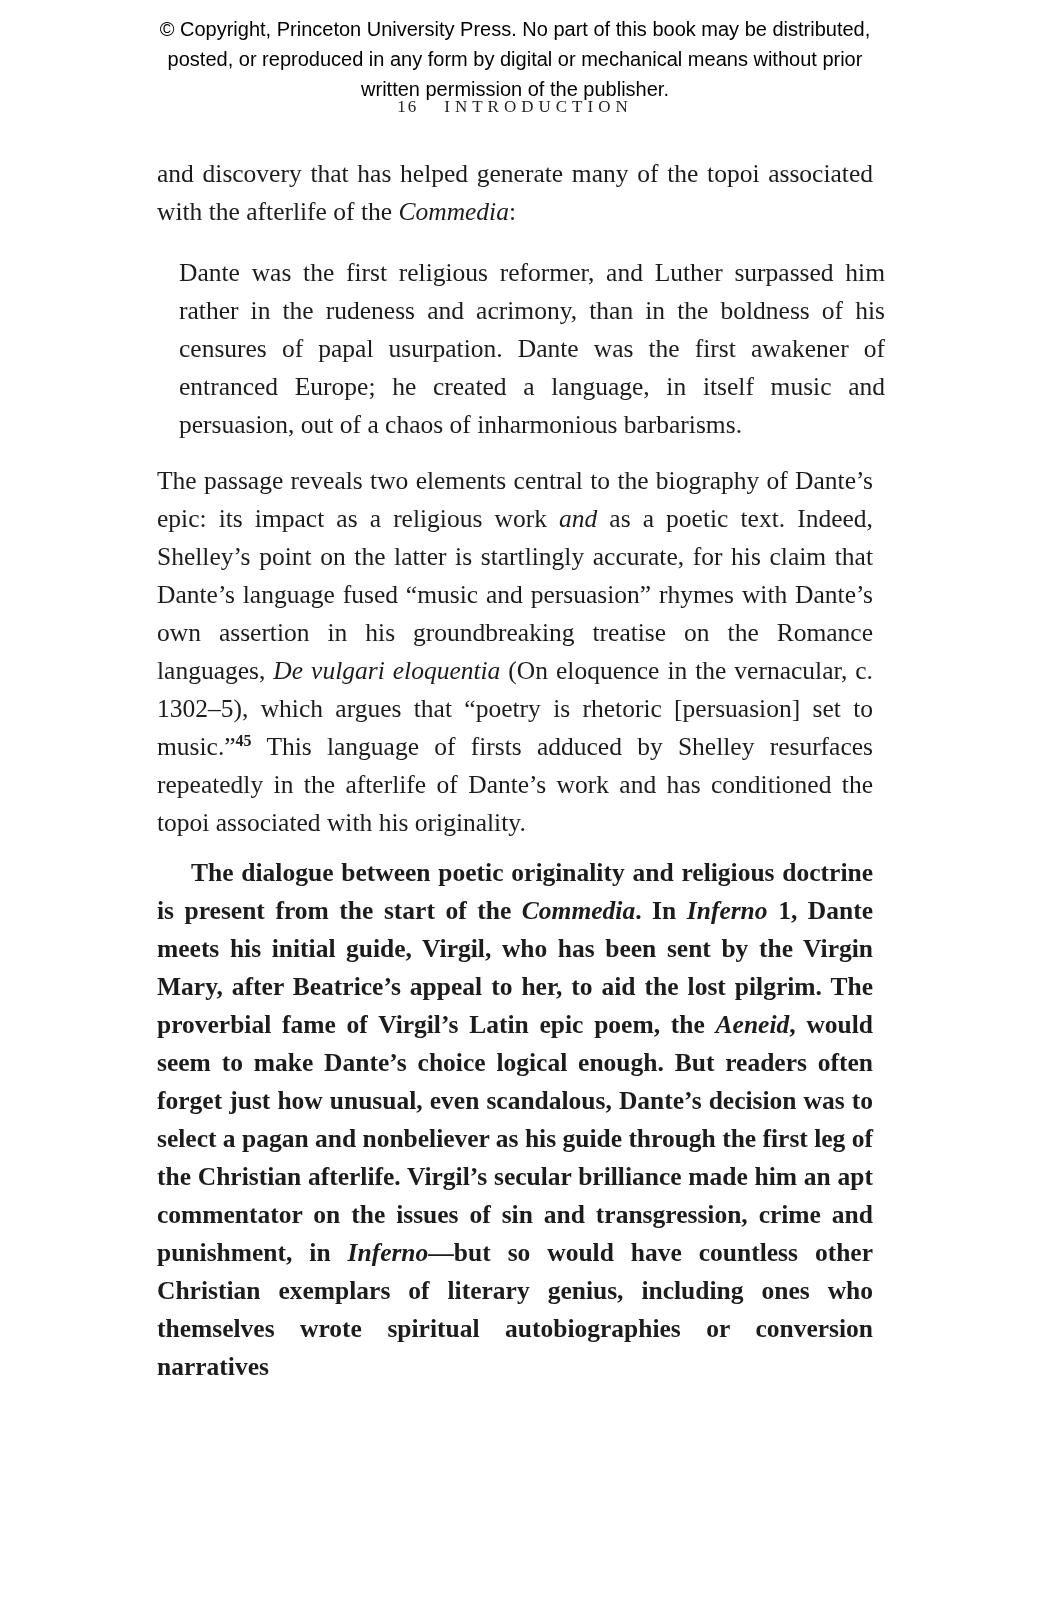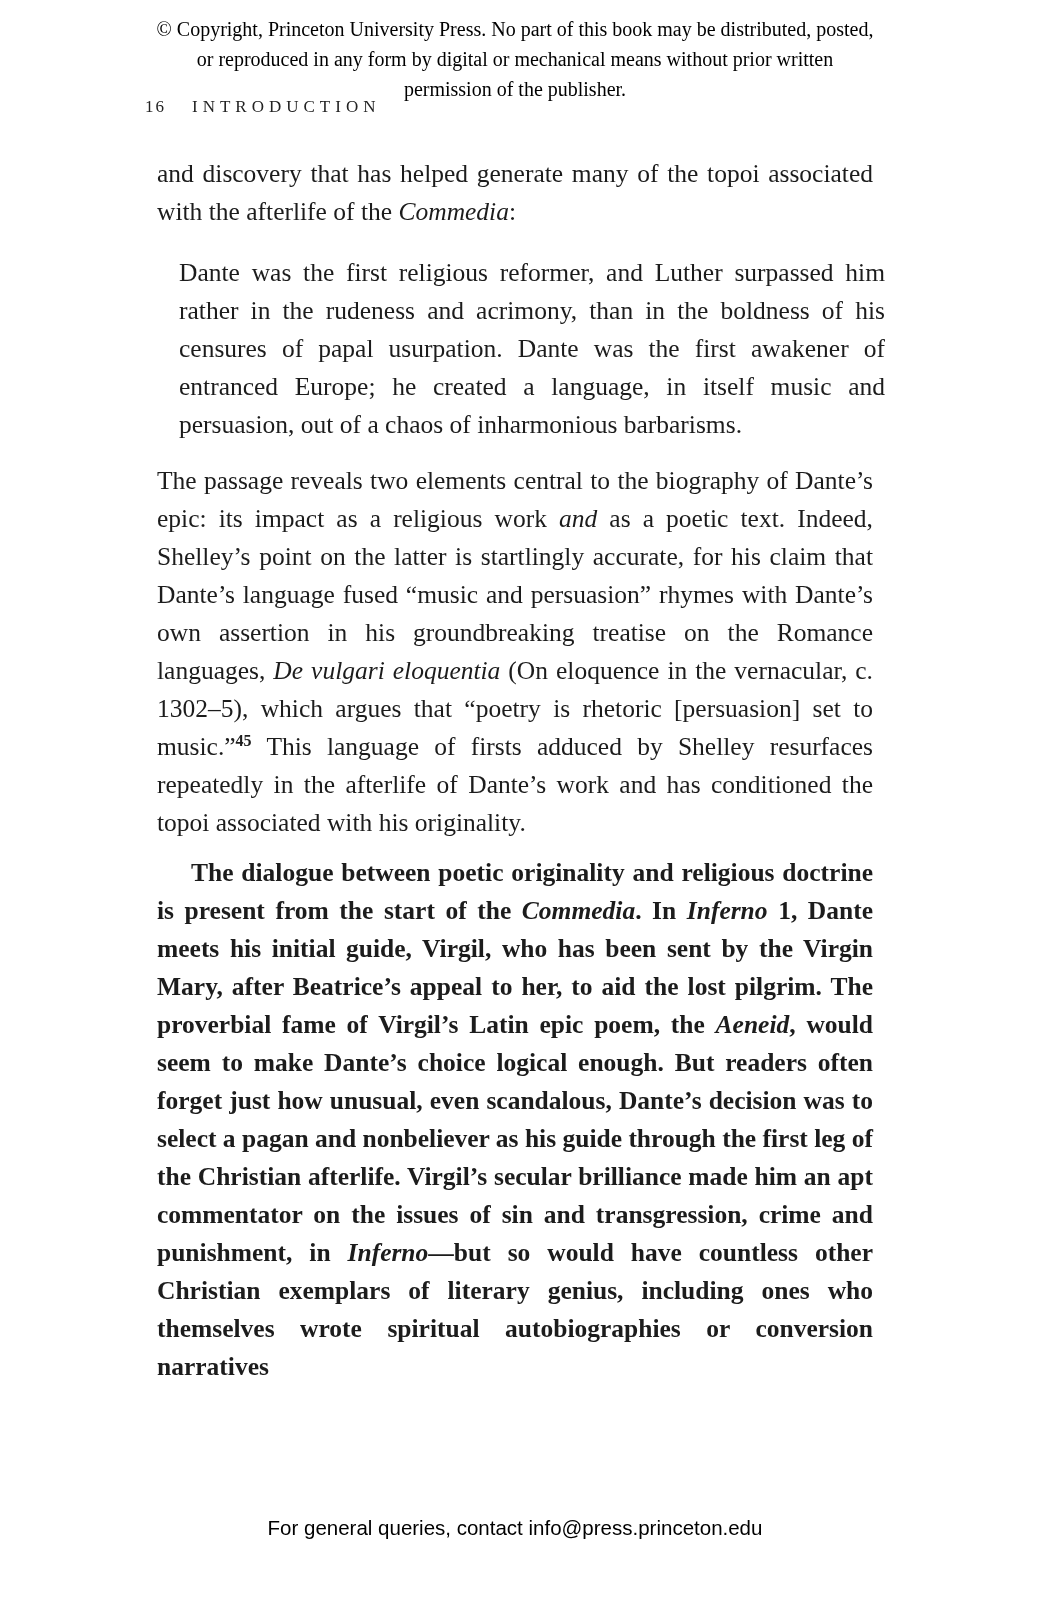--- a/index.html
+++ b/index.html
@@ -11,30 +11,31 @@
     color: #1a1a1a;
     font-family: "Liberation Serif", serif;
     overflow: hidden;
   }
   .copyright {
     position: absolute;
     top: 14px;
     left: 155px;
     width: 720px;
     text-align: center;
-    font-family: Liberation Serif, serif;
+    font-family: Liberation Sans, sans-serif;
     font-size: 20px;
     line-height: 30px;
     color: #000000;
   }
   .running-head {
     position: absolute;
     top: 97px;
     left: 145px;
     width: 740px;
+    text-align: center;
     font-size: 17px;
     color: #222222;
   }
   .running-head .pagenum {
     letter-spacing: 2px;
     margin-right: 26px;
   }
   .running-head .headtitle {
     letter-spacing: 5px;
   }
@@ -84,15 +85,14 @@
     <span class="pagenum">16</span><span class="headtitle">INTRODUCTION</span>
   </div>
 
   <div class="body-text">
       <p class="body"><span>and discovery that has helped generate many of the topoi associated with the afterlife of the </span><i>Commedia</i><span>:</span></p>
       <p class="quote"><span>Dante was the first religious reformer, and Luther surpassed him rather in the rudeness and acrimony, than in the boldness of his censures of papal usurpation. Dante was the first awakener of entranced Europe; he created a language, in itself music and persuasion, out of a chaos of inharmonious barbarisms.</span></p>
       <p class="body"><span>The passage reveals two elements central to the biography of Dante’s epic: its impact as a religious work </span><i>and</i><span> as a poetic text. Indeed, Shelley’s point on the latter is startlingly accurate, for his claim that Dante’s language fused “music and persuasion” rhymes with Dante’s own assertion in his groundbreaking treatise on the Romance languages, </span><i>De vulgari eloquentia</i><span> (On eloquence in the vernacular, c. 1302–5), which argues that “poetry is rhetoric [persuasion] set to music.”</span><sup>45</sup><span> This language of firsts adduced by Shelley resurfaces repeatedly in the afterlife of Dante’s work and has conditioned the topoi associated with his originality.</span></p>
       <p class="body indent"><span>The dialogue between poetic originality and religious doctrine is present from the start of the </span><i>Commedia</i><span>. In </span><i>Inferno</i><span> 1, Dante meets his initial guide, Virgil, who has been sent by the Virgin Mary, after Beatrice’s appeal to her, to aid the lost pilgrim. The proverbial fame of Virgil’s Latin epic poem, the </span><i>Aeneid</i><span>, would seem to make Dante’s choice logical enough. But readers often forget just how unusual, even scandalous, Dante’s decision was to select a pagan and nonbeliever as his guide through the first leg of the Christian afterlife. Virgil’s secular brilliance made him an apt commentator on the issues of sin and transgression, crime and punishment, in </span><i>Inferno</i><span>—but so would have countless other Christian exemplars of literary genius, including ones who themselves wrote spiritual autobiographies or conversion narratives</span></p>
     </div>
 
-  <div class="footer">For general queries, contact info@press.princeton.edu</div>
 
 </div>
 
 </body></html>

